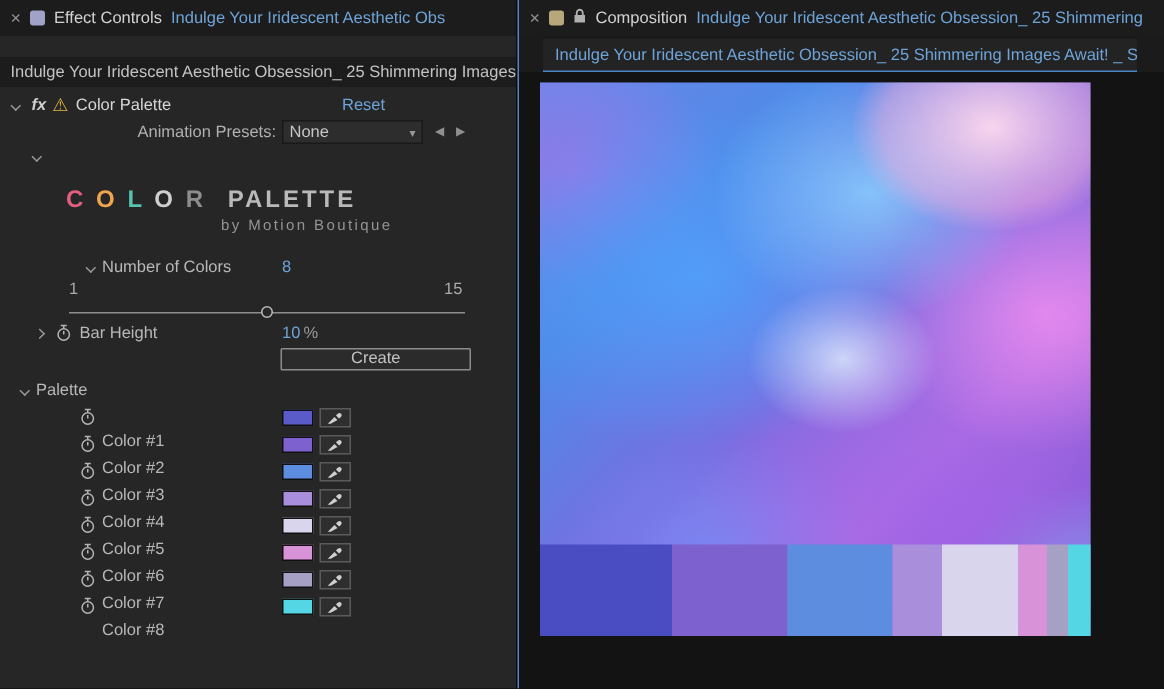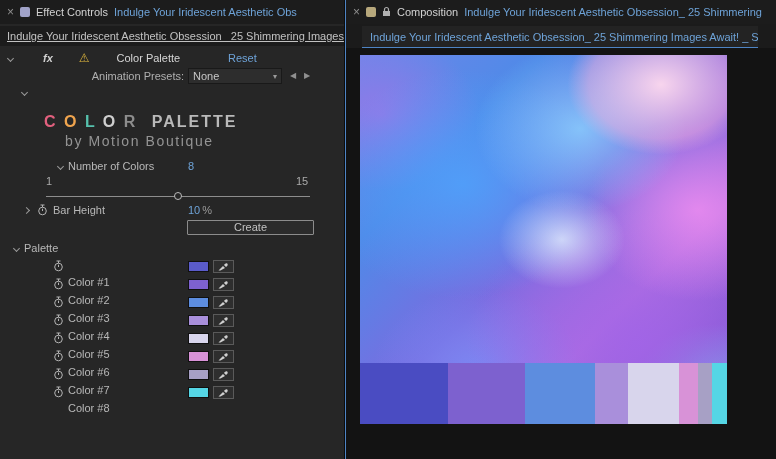--- a/index.html
+++ b/index.html
@@ -17,22 +17,22 @@
   .tabstrip { height:24px; background:#1c1c1c; display:flex; align-items:center;
     padding:0 7px; gap:6px; white-space:nowrap; overflow:hidden; }
   .close-x { color:#8f8f8f; font-size:12px; cursor:default; }
   .panel-sq { display:inline-block; width:10px; height:10px; border-radius:2px; }
   .sq-purple { background:#a0a2c8; }
   .sq-tan { background:#b7a87c; }
   .tab-title { color:#d2d2d2; }
   .tab-doc { color:#6ea3d8; overflow:hidden; white-space:nowrap; }
 
   
-  .layerbar { margin-top:2px; height:20px; line-height:20px; background:#1c1c1c;
-    padding:0 7px; color:#c2c2c2; white-space:nowrap; overflow:hidden;text-decoration:underline; }
+  .layerbar { margin-top:14px; height:20px; line-height:20px; background:#1c1c1c;
+    padding:0 7px; color:#c2c2c2; white-space:nowrap; overflow:hidden; }
   .content { position:relative; }
   .row { position:relative; height:18px; display:flex; align-items:center; }
 
   .chev { display:inline-block; width:5px; height:5px;
     border-right:1px solid #9a9a9a; border-bottom:1px solid #9a9a9a; }
   .chev-d { transform:rotate(45deg); }
   .chev-r { transform:rotate(-45deg); }
 
   .fx-badge { font-style:italic; font-weight:bold; color:#cfcfcf; margin-left:8px; }
   .warn { color:#e3b93e; font-size:12px; margin-left:4px; line-height:1; }
@@ -43,21 +43,21 @@
   .dropdown { position:absolute; left:188px; top:1px; width:94px; height:16px;
     background:#2d2d2d; border:1px solid #191919; display:flex; align-items:center;
     justify-content:space-between; padding:0 4px; color:#c6c6c6; }
   .dd-chev { color:#9a9a9a; font-size:8px; }
   .preset-arrow { position:absolute; top:4px; color:#909090; font-size:8px; }
   .pa-left { left:290px; } .pa-right { left:304px; }
 
   .logo-block { margin:12px 0 0 44px; height:40px; }
   .logo-word { font-size:16px; font-weight:bold; letter-spacing:2px; line-height:22px; }
   .logo-word .w2 { margin-left:8px; }
-  .byline { font-size:14px; letter-spacing:1.6px; color:#949494; margin-left:21px; }
+  .byline { font-size:10px; letter-spacing:1.6px; color:#949494; margin-left:21px;text-align:center; }
 
   .val-blue { position:absolute; left:188px; color:#6ea3d8; }
   .val-unit { color:#9a9a9a; margin-left:2px; }
   .lbl { margin-left:5px; }
 
   .slider-block { position:relative; height:26px; }
   .slider-min { position:absolute; left:46px; top:0; color:#aaaaaa; }
   .slider-max { position:absolute; left:296px; top:0; color:#aaaaaa; }
   .slider-track { position:absolute; left:46px; top:17px; width:264px; height:9px; }
   .track-line { position:absolute; left:0; right:0; top:4px; height:1px; background:#8d8d8d; }
@@ -110,21 +110,21 @@
     <span class="close-x">×</span>
     <span class="panel-sq sq-purple"></span>
     <span class="tab-title">Effect Controls</span>
     <span class="tab-doc">Indulge Your Iridescent Aesthetic Obs</span>
   </div>
 
   <div class="layerbar">Indulge Your Iridescent Aesthetic Obsession_ 25 Shimmering Images</div>
 
   <div class="content">
 
-    <div class="row" style="margin-top:3px;gap:22px;">
+    <div class="row" style="margin-top:3px;">
       <span class="chev chev-d" style="margin-left:8px;"></span>
       <span class="fx-badge">fx</span>
       <span class="warn">⚠</span>
       <span class="effect-name">Color Palette</span>
       <span class="reset-link">Reset</span>
     </div>
 
     <div class="row">
       <span class="col-label">Animation Presets:</span>
       <span class="dropdown">

